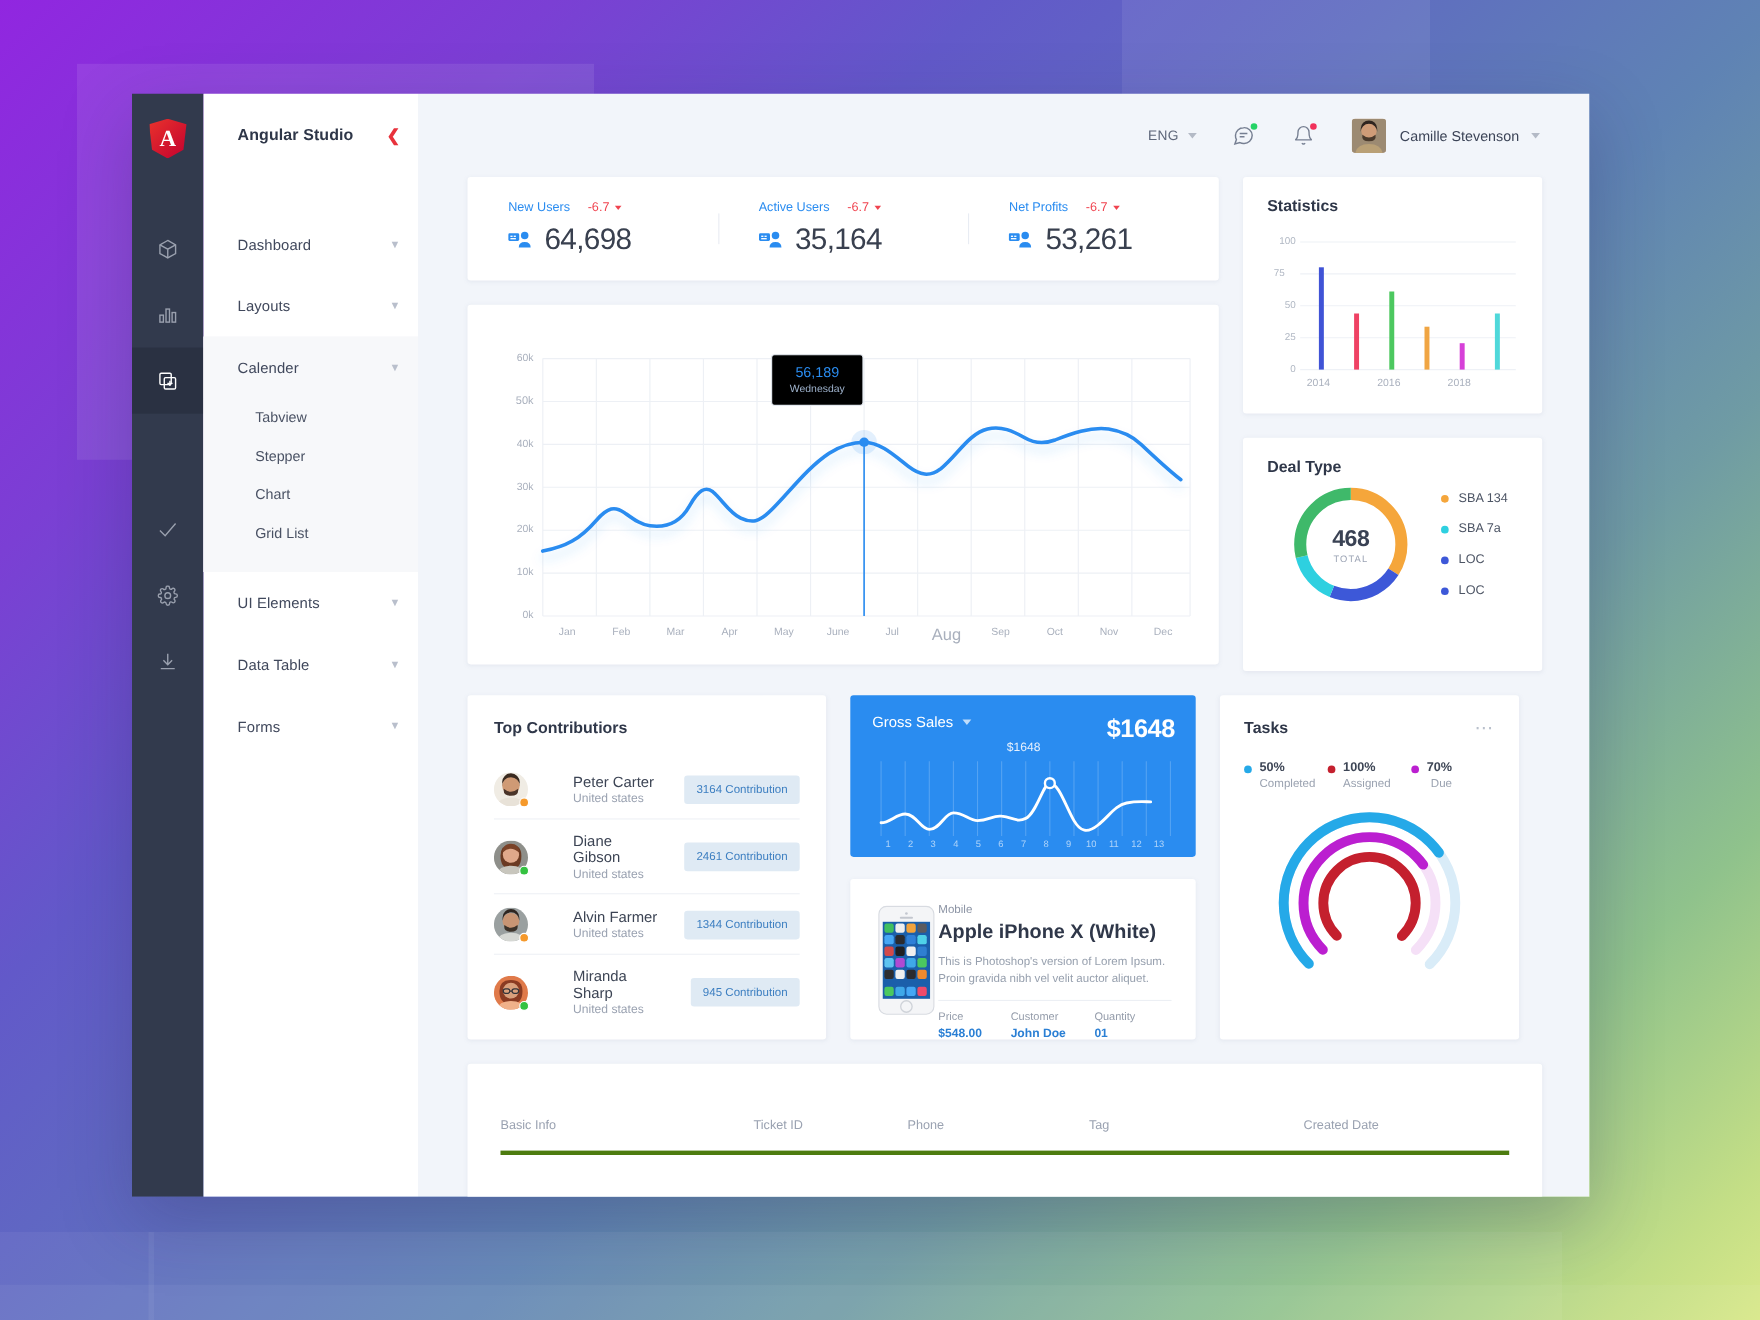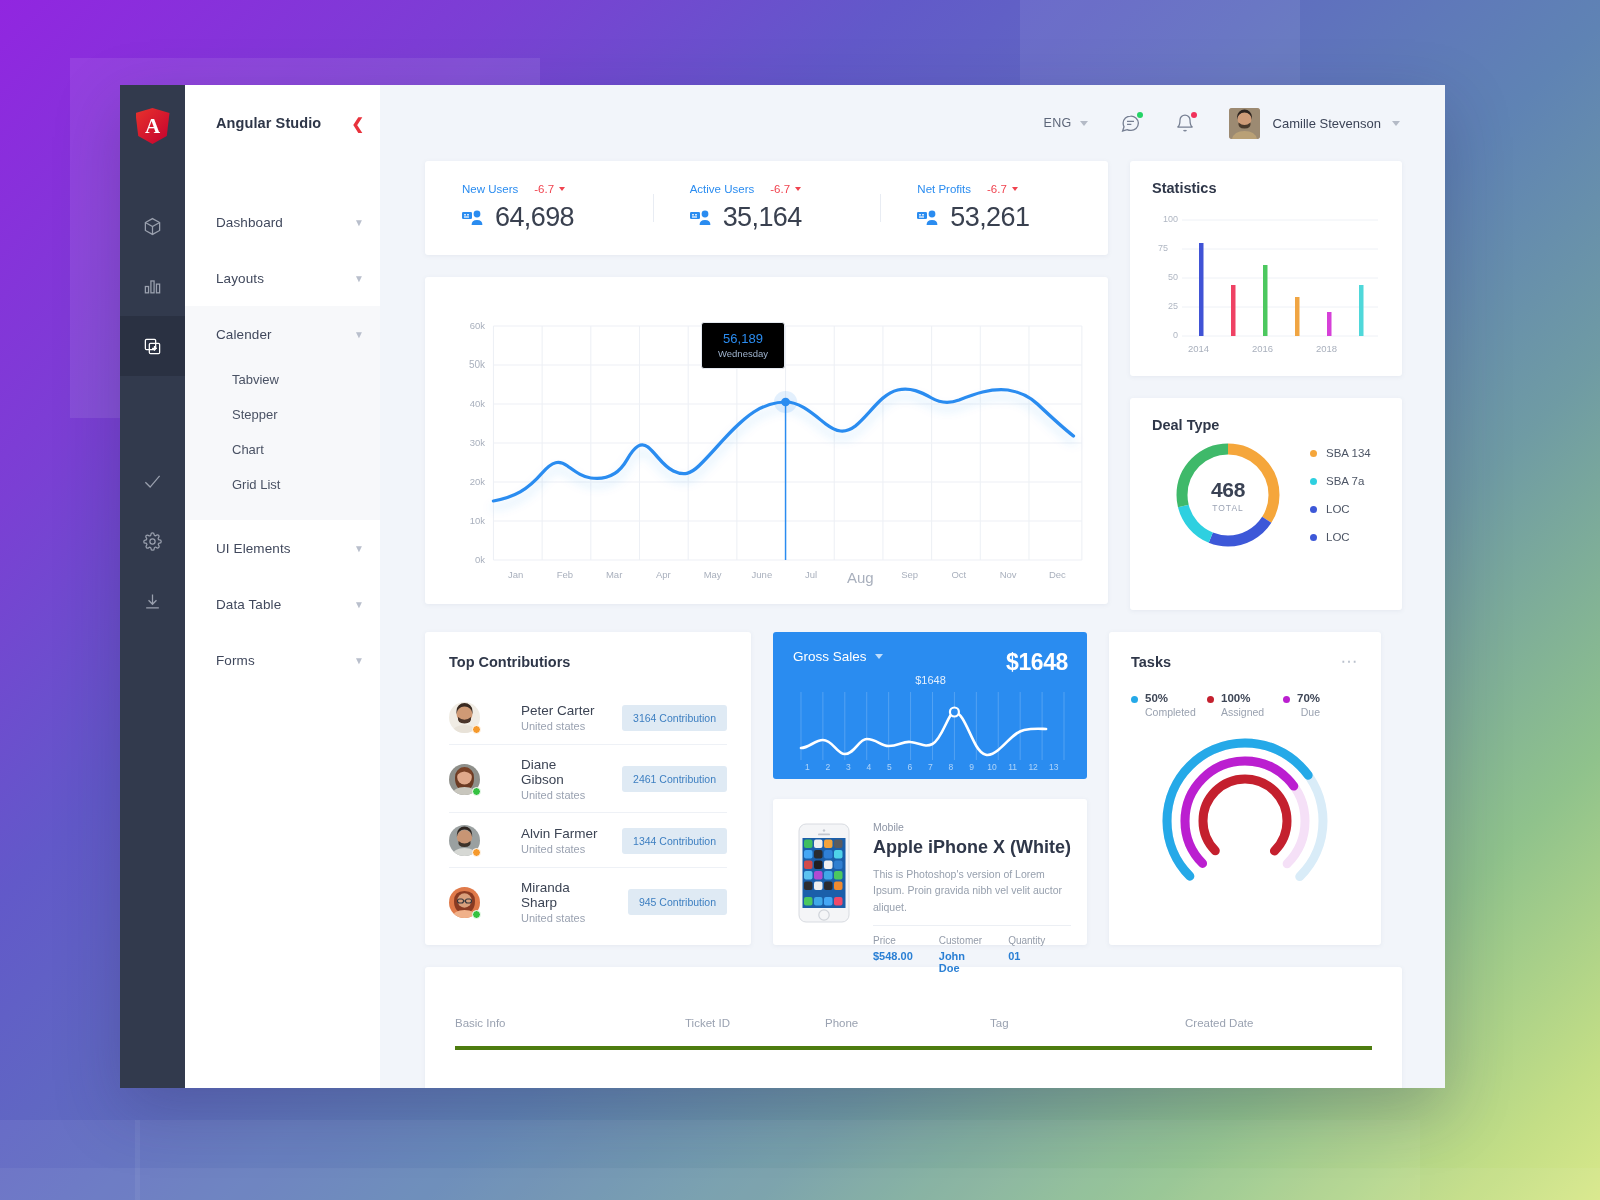--- a/index.html
+++ b/index.html
@@ -165,21 +165,21 @@
   
   .sales { background: #2a8cf0; border-radius: 3px; padding: 17px 19px 10px 20px; height: 147px; position: relative; overflow: hidden; }
   .sales-head { display: flex; align-items: flex-start; justify-content: space-between; }
   .sales-lbl { color: #fff; font-size: 13.5px; display: flex; align-items: center; gap: 8px; }
   .sales-caret { width: 0; height: 0; border-left: 4px solid transparent; border-right: 4px solid transparent;
       border-top: 5px solid rgba(255,255,255,0.7); }
   .sales-amt { color: #fff; font-size: 23px; font-weight: 700; letter-spacing: -.4px; }
 
   .product { margin-top: 20px; padding: 22px 22px 20px 22px; height: 146px; display: flex; }
   .phone { width: 58px; flex: 0 0 58px; display: flex; align-items: center; justify-content: center; }
-  .p-info { margin-left: 20px; flex: 1; }
+  .p-info { flex: 1; }
   .p-cat { font-size: 10.5px; color: #8d95a5; }
   .p-name { font-size: 18px; color: #2f3749; font-weight: 700; margin-top: 4px; }
   .p-desc { font-size: 10.5px; color: #97a0ae; margin-top: 8px; line-height: 1.55; }
   .p-sep { height: 1px; background: #eceff4; margin: 10px 0 9px 0; }
   .p-meta { display: flex; }
   .p-cell { margin-right: 26px; }
   .p-cell .k { font-size: 10px; color: #949caa; }
   .p-cell .v { font-size: 11px; color: #2a7fd4; font-weight: 700; margin-top: 4px; }
 
   

